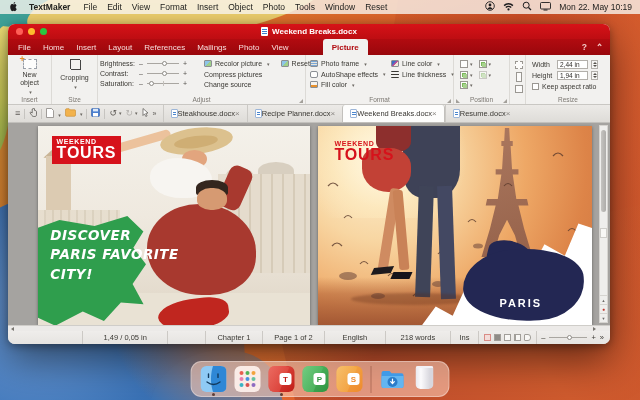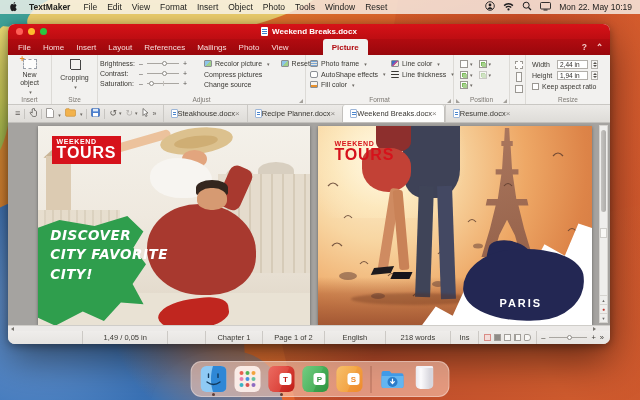--- a/index.html
+++ b/index.html
@@ -580,21 +580,21 @@
       <div class="art l-herface"></div>
       <div class="art l-hertop"></div>
       <div class="art l-hisarm"></div>
       <div class="art l-shirt"></div>
       <div class="art l-hishair"></div>
       <div class="art l-hisface"></div>
       <div class="art green-splash"></div>
       <div class="art red-splash"></div>
       <div class="art headline">
         <div>DISCOVER</div>
-        <div>CITY FAVORITE</div>
+        <div>PARIS FAVORITE</div>
         <div>CITY!</div>
       </div>
       <div class="art logo-box">
         <div class="logo-t1">WEEKEND</div>
         <div class="logo-t2">TOURS</div>
       </div>
     </div>
 
     <div class="page page-right">
       <div class="art p-bg"></div>

